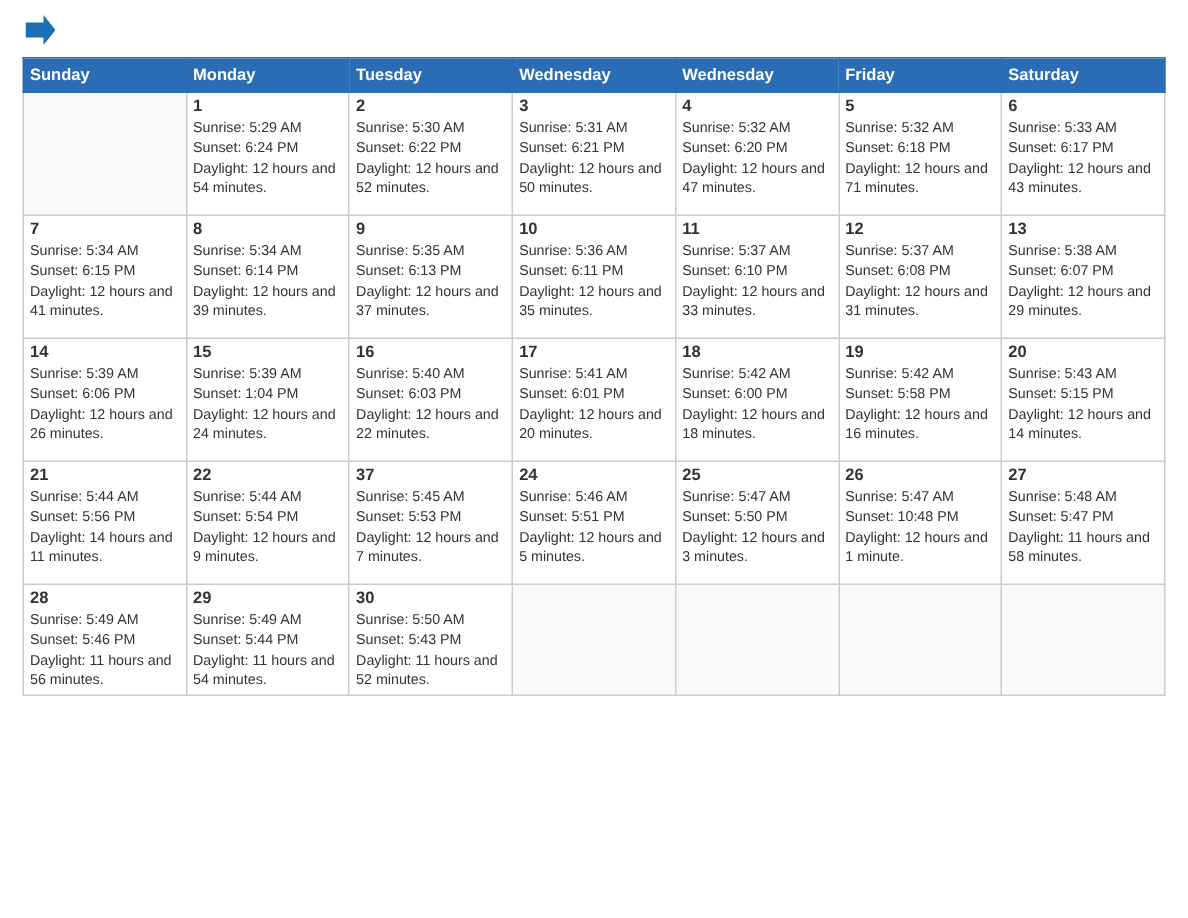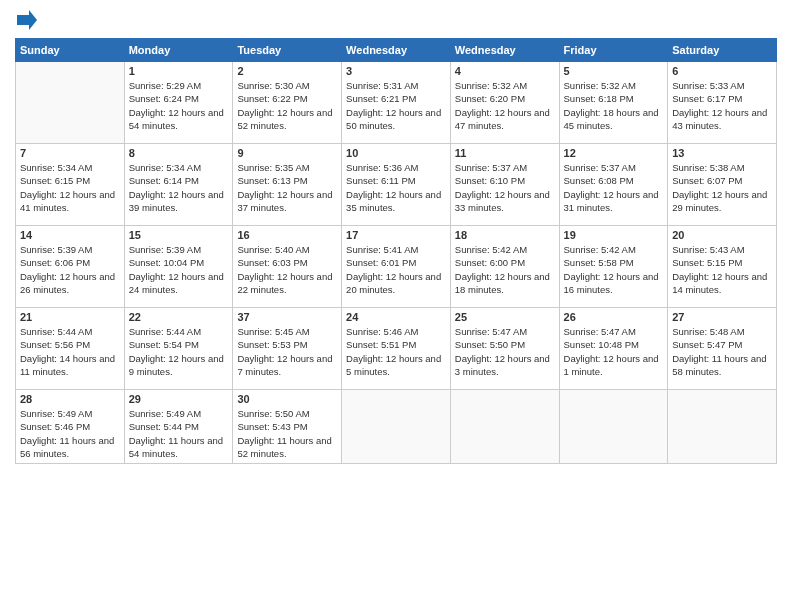--- a/index.html
+++ b/index.html
@@ -145,21 +145,21 @@
           <td>
             <span class="day-num">3</span>
             <div class="cell-text"><span>Sunrise: 5:31 AM</span><br><span>Sunset: 6:21 PM</span><br><span>Daylight: 12 hours and 50 minutes.</span></div>
           </td>
           <td>
             <span class="day-num">4</span>
             <div class="cell-text"><span>Sunrise: 5:32 AM</span><br><span>Sunset: 6:20 PM</span><br><span>Daylight: 12 hours and 47 minutes.</span></div>
           </td>
           <td>
             <span class="day-num">5</span>
-            <div class="cell-text"><span>Sunrise: 5:32 AM</span><br><span>Sunset: 6:18 PM</span><br><span>Daylight: 18 hours and 45 minutes.</span></div>
+            <div class="cell-text"><span>Sunrise: 5:32 AM</span><br><span>Sunset: 6:18 PM</span><br><span>Daylight: 12 hours and 71 minutes.</span></div>
           </td>
           <td>
             <span class="day-num">6</span>
             <div class="cell-text"><span>Sunrise: 5:33 AM</span><br><span>Sunset: 6:17 PM</span><br><span>Daylight: 12 hours and 43 minutes.</span></div>
           </td>
         </tr>
         <tr>
           <td>
             <span class="day-num">7</span>
             <div class="cell-text"><span>Sunrise: 5:34 AM</span><br><span>Sunset: 6:15 PM</span><br><span>Daylight: 12 hours and 41 minutes.</span></div>
@@ -189,21 +189,21 @@
             <div class="cell-text"><span>Sunrise: 5:38 AM</span><br><span>Sunset: 6:07 PM</span><br><span>Daylight: 12 hours and 29 minutes.</span></div>
           </td>
         </tr>
         <tr>
           <td>
             <span class="day-num">14</span>
             <div class="cell-text"><span>Sunrise: 5:39 AM</span><br><span>Sunset: 6:06 PM</span><br><span>Daylight: 12 hours and 26 minutes.</span></div>
           </td>
           <td>
             <span class="day-num">15</span>
-            <div class="cell-text"><span>Sunrise: 5:39 AM</span><br><span>Sunset: 10:04 PM</span><br><span>Daylight: 12 hours and 24 minutes.</span></div>
+            <div class="cell-text"><span>Sunrise: 5:39 AM</span><br><span>Sunset: 1:04 PM</span><br><span>Daylight: 12 hours and 24 minutes.</span></div>
           </td>
           <td>
             <span class="day-num">16</span>
             <div class="cell-text"><span>Sunrise: 5:40 AM</span><br><span>Sunset: 6:03 PM</span><br><span>Daylight: 12 hours and 22 minutes.</span></div>
           </td>
           <td>
             <span class="day-num">17</span>
             <div class="cell-text"><span>Sunrise: 5:41 AM</span><br><span>Sunset: 6:01 PM</span><br><span>Daylight: 12 hours and 20 minutes.</span></div>
           </td>
           <td>

